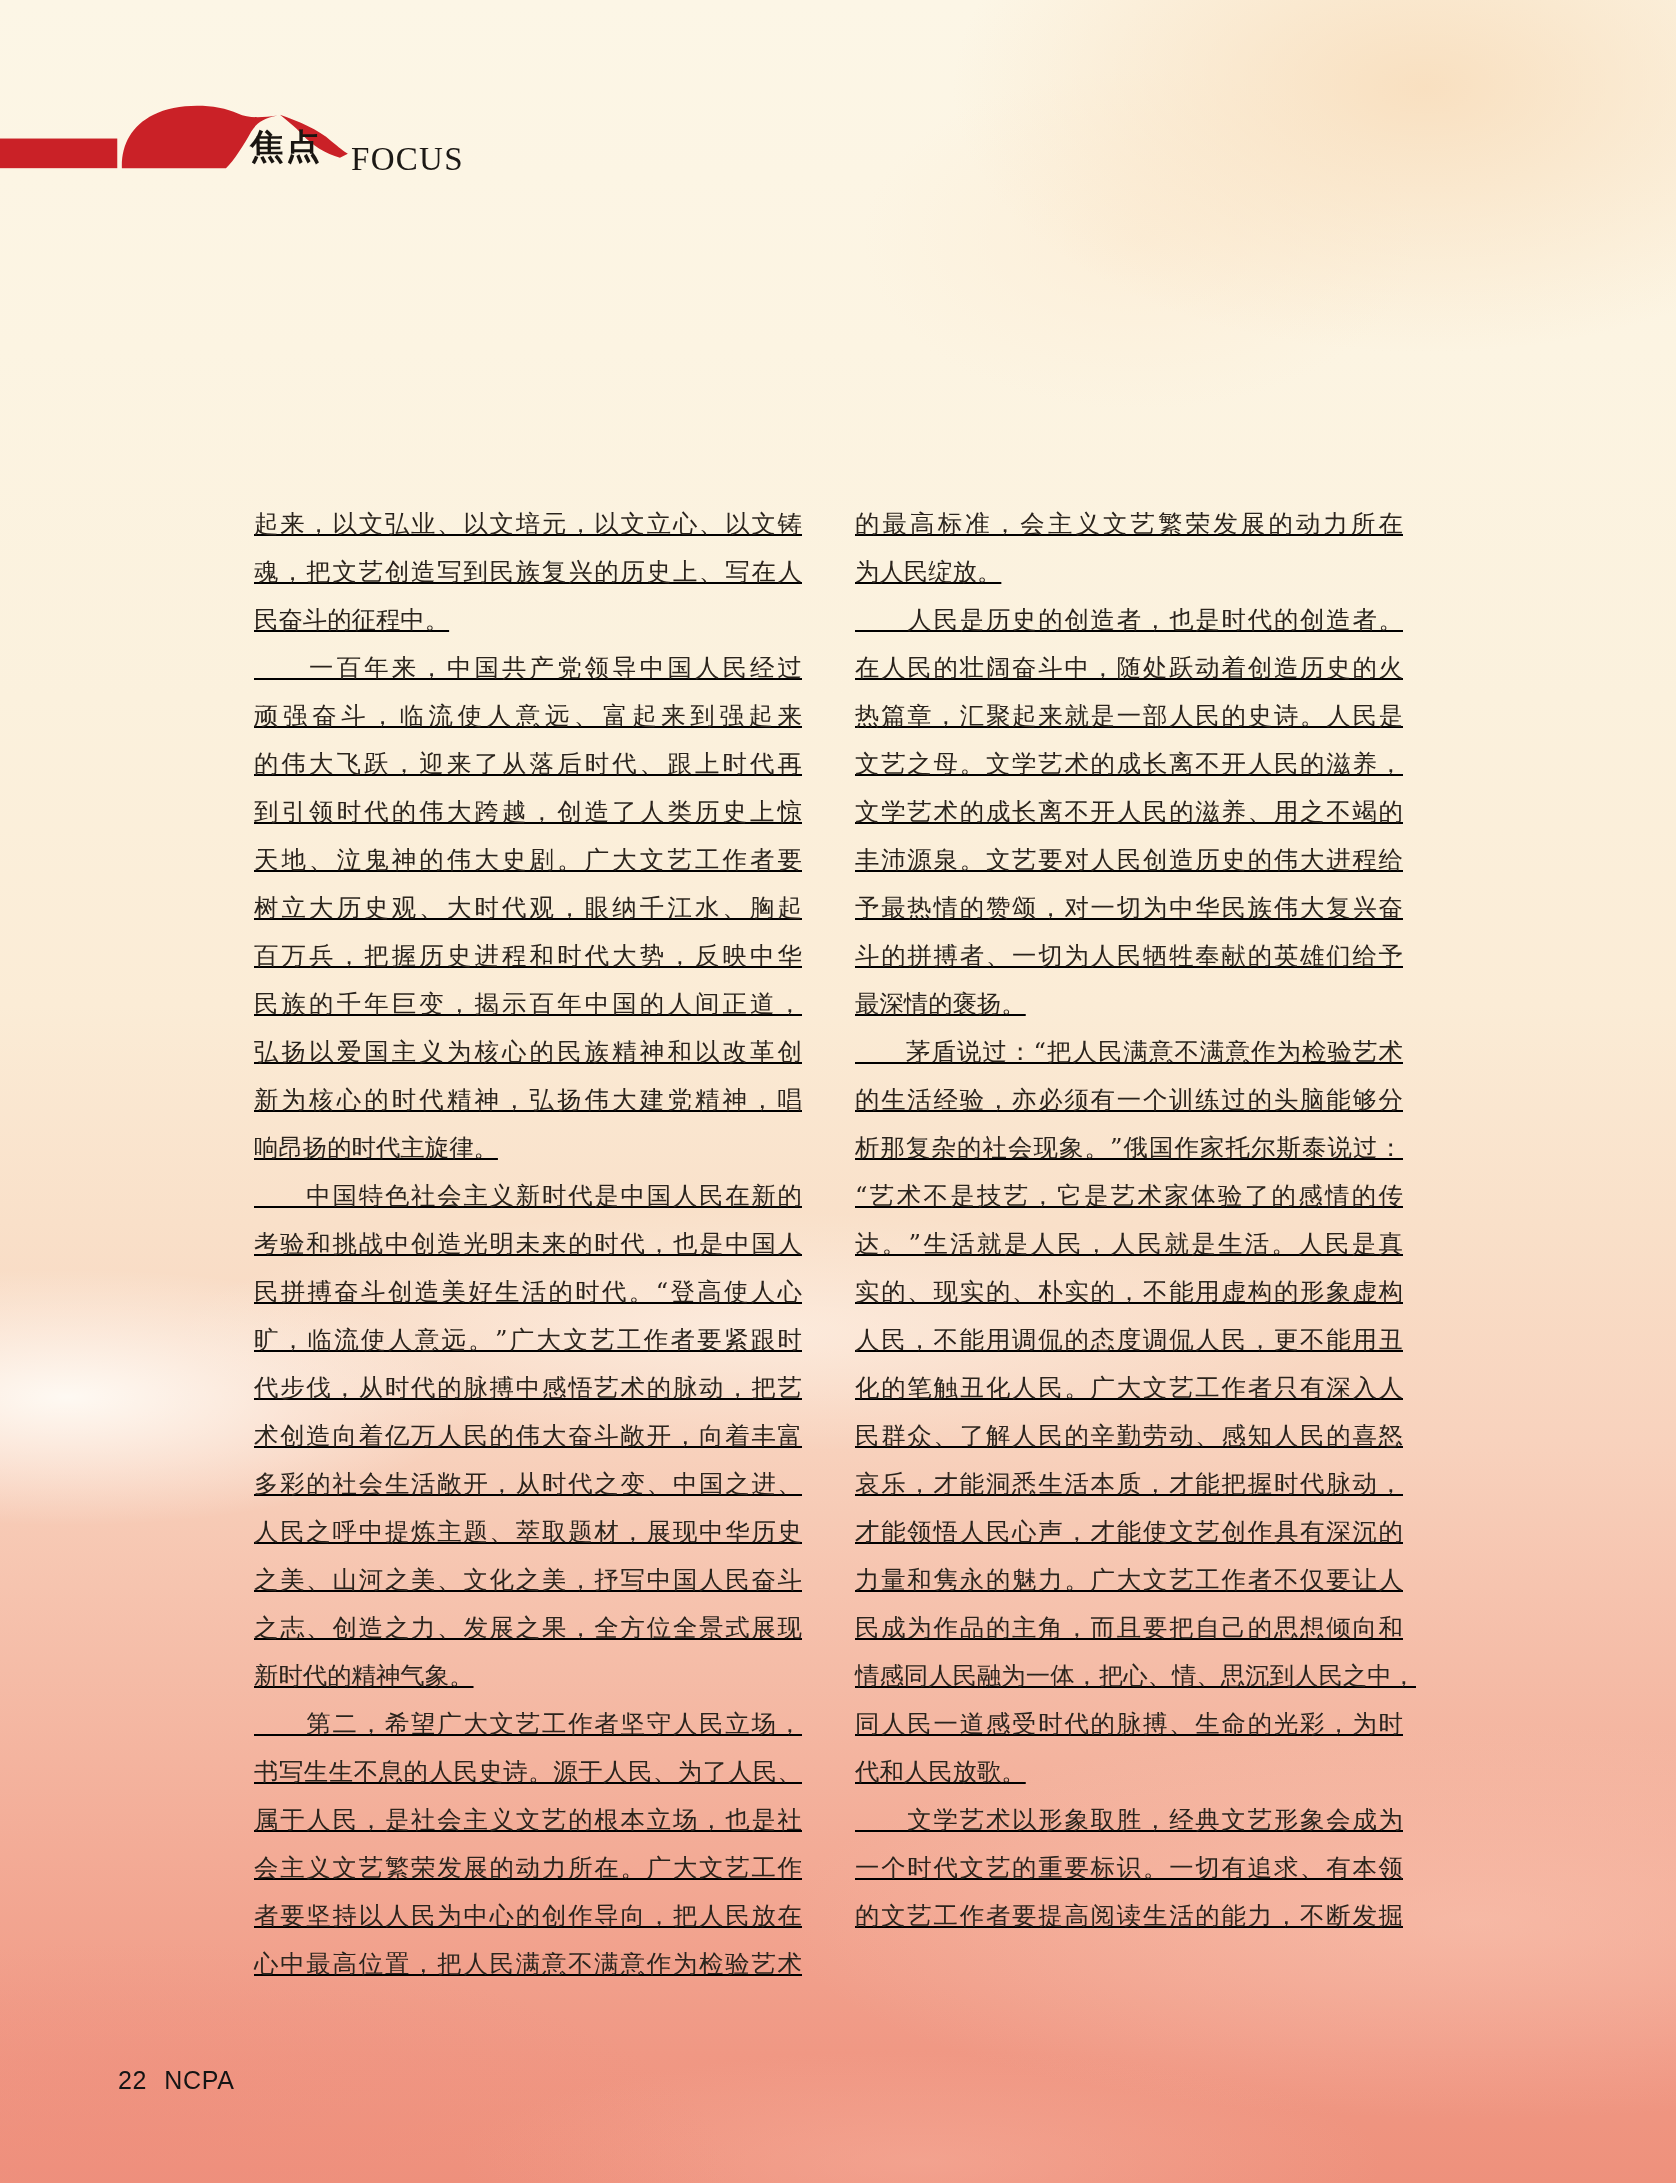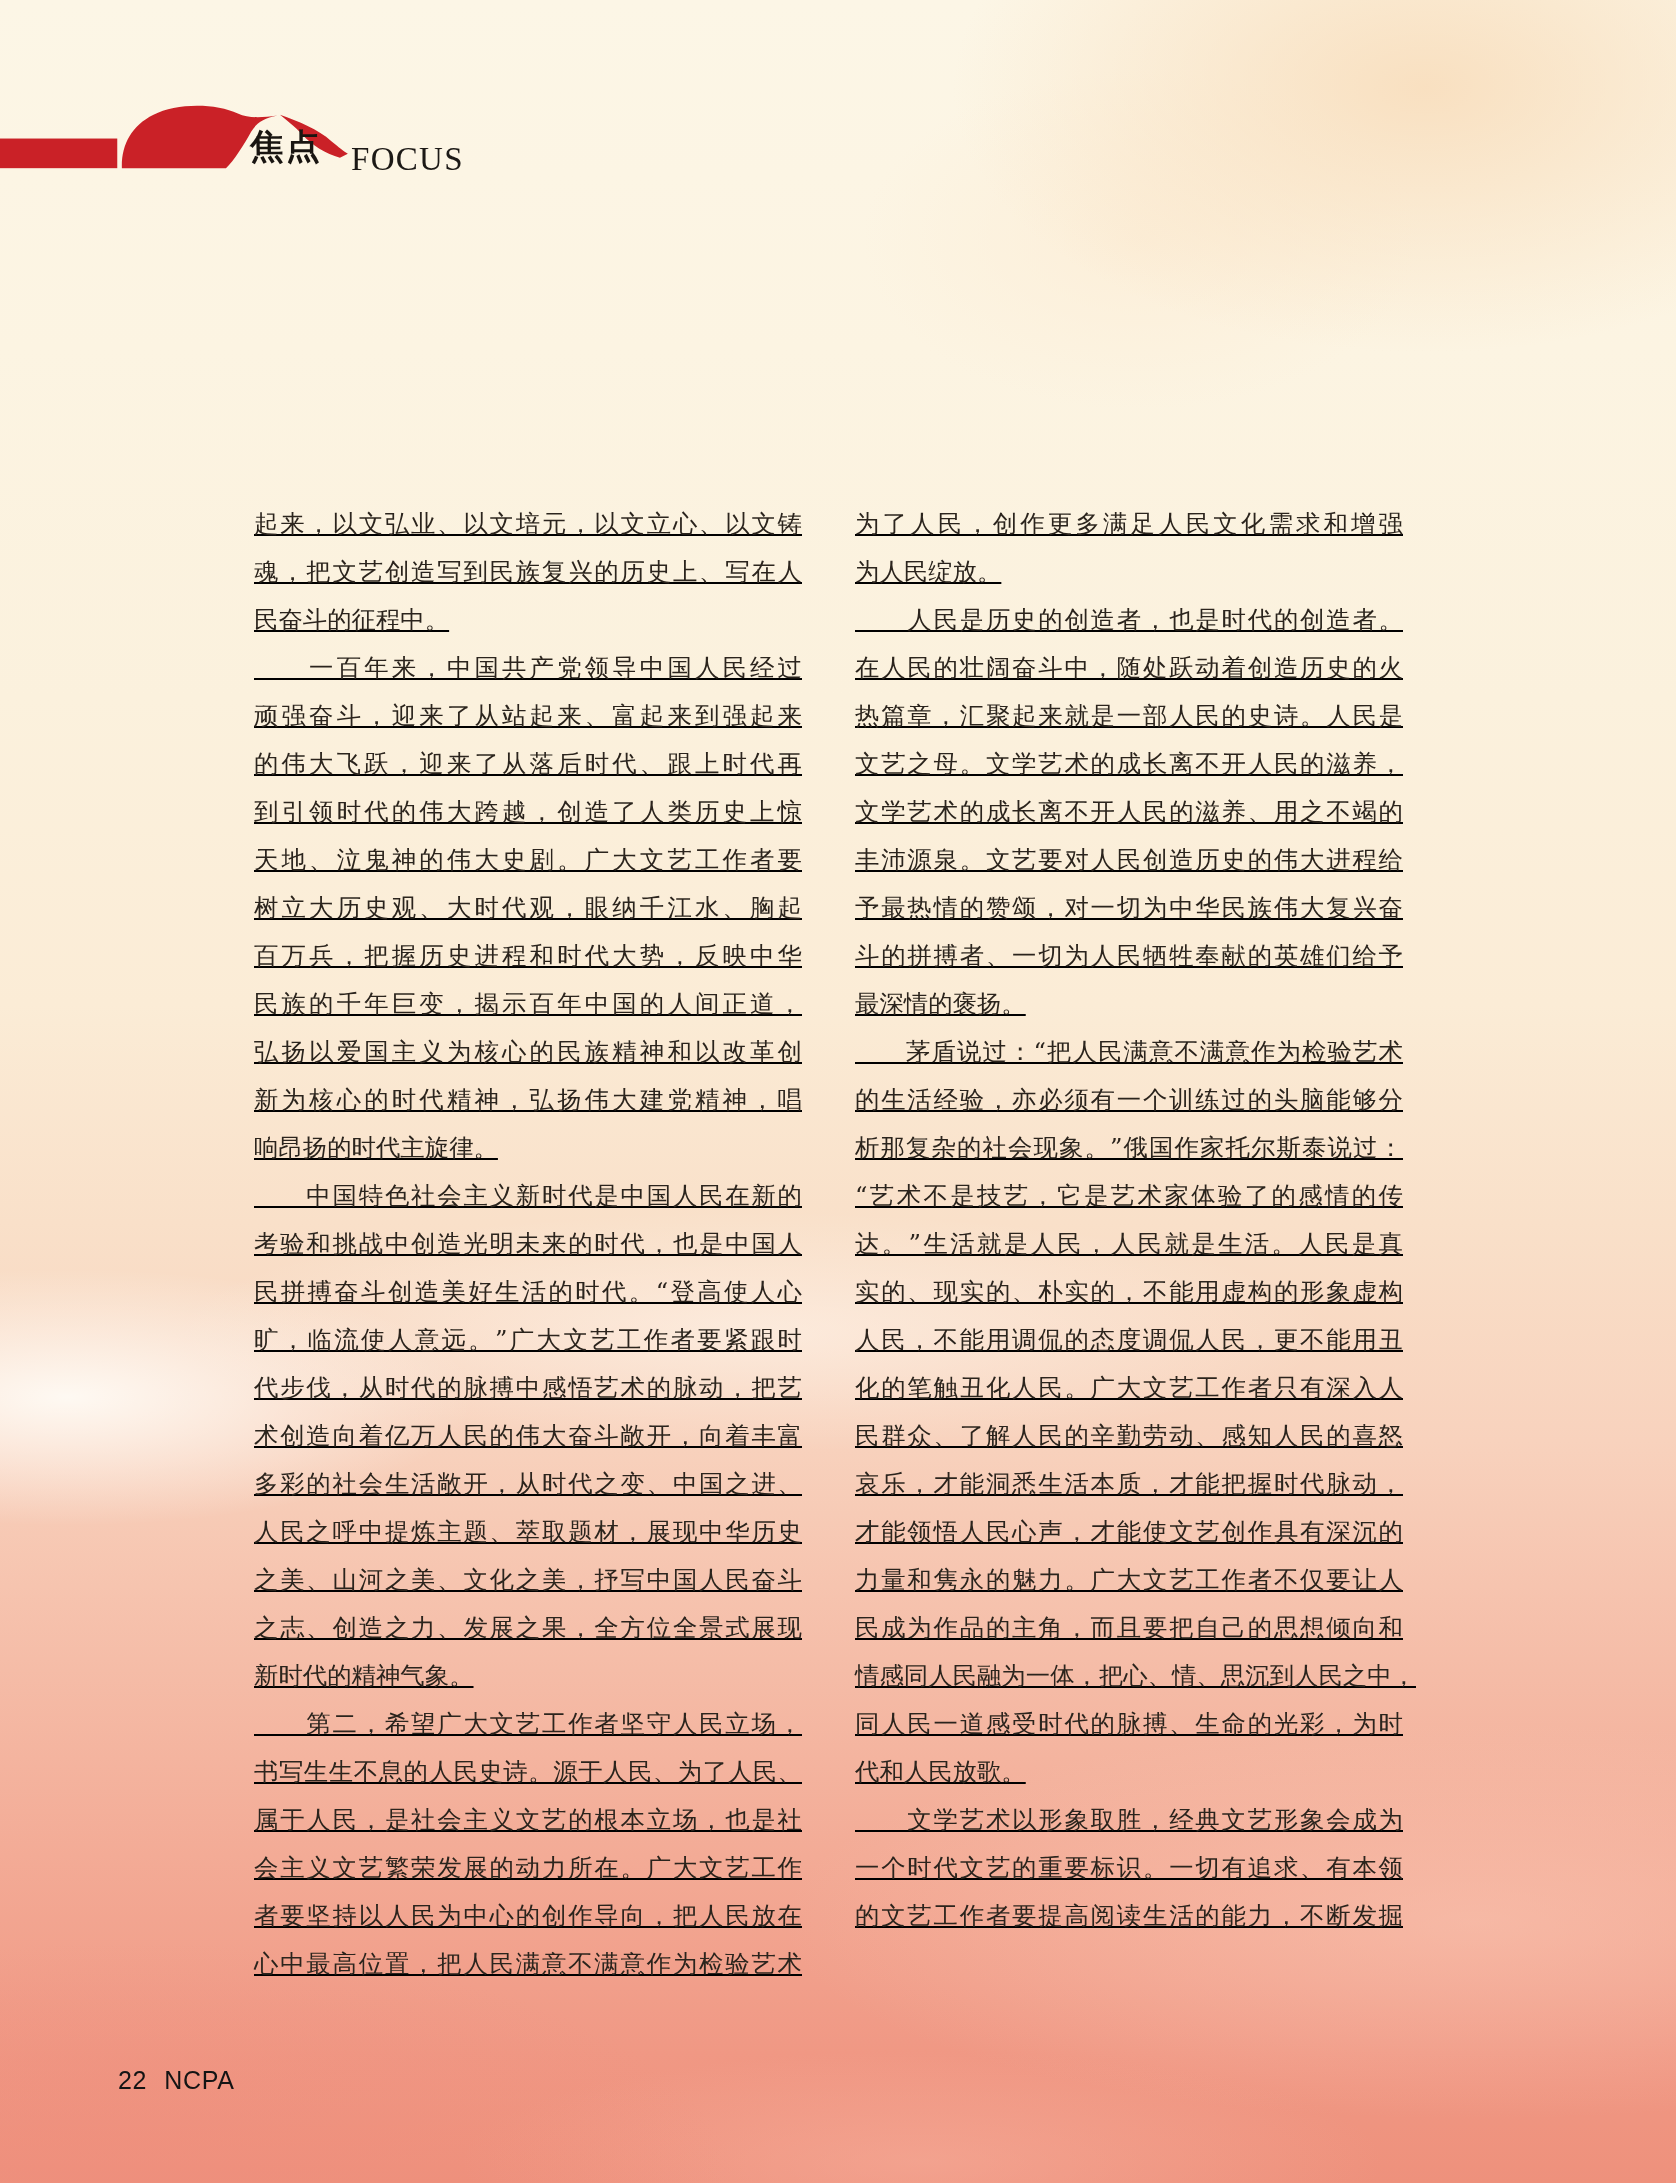--- a/index.html
+++ b/index.html
@@ -86,21 +86,21 @@
   </svg>
   <span class="logo-cn">焦点</span>
   <span class="logo-en">FOCUS</span>
 
   <div class="columns">
     <div class="col">
         <div class="tline">起来，以文弘业、以文培元，以文立心、以文铸</div>
         <div class="tline">魂，把文艺创造写到民族复兴的历史上、写在人</div>
         <div class="tline nj">民奋斗的征程中。</div>
         <div class="tline">　　一百年来，中国共产党领导中国人民经过</div>
-        <div class="tline">顽强奋斗，迎来了从站起来、富起来到强起来</div>
+        <div class="tline">顽强奋斗，临流使人意远、富起来到强起来</div>
         <div class="tline">的伟大飞跃，迎来了从落后时代、跟上时代再</div>
         <div class="tline">到引领时代的伟大跨越，创造了人类历史上惊</div>
         <div class="tline">天地、泣鬼神的伟大史剧。广大文艺工作者要</div>
         <div class="tline">树立大历史观、大时代观，眼纳千江水、胸起</div>
         <div class="tline">百万兵，把握历史进程和时代大势，反映中华</div>
         <div class="tline">民族的千年巨变，揭示百年中国的人间正道，</div>
         <div class="tline">弘扬以爱国主义为核心的民族精神和以改革创</div>
         <div class="tline">新为核心的时代精神，弘扬伟大建党精神，唱</div>
         <div class="tline nj">响昂扬的时代主旋律。</div>
         <div class="tline">　　中国特色社会主义新时代是中国人民在新的</div>
@@ -115,21 +115,21 @@
         <div class="tline">之志、创造之力、发展之果，全方位全景式展现</div>
         <div class="tline nj">新时代的精神气象。</div>
         <div class="tline">　　第二，希望广大文艺工作者坚守人民立场，</div>
         <div class="tline">书写生生不息的人民史诗。源于人民、为了人民、</div>
         <div class="tline">属于人民，是社会主义文艺的根本立场，也是社</div>
         <div class="tline">会主义文艺繁荣发展的动力所在。广大文艺工作</div>
         <div class="tline">者要坚持以人民为中心的创作导向，把人民放在</div>
         <div class="tline">心中最高位置，把人民满意不满意作为检验艺术</div>
       </div>
     <div class="col">
-        <div class="tline">为了人民，创作更多满足人民文化需求和增强</div>
+        <div class="tline">的最高标准，会主义文艺繁荣发展的动力所在</div>
         <div class="tline nj">为人民绽放。</div>
         <div class="tline">　　人民是历史的创造者，也是时代的创造者。</div>
         <div class="tline">在人民的壮阔奋斗中，随处跃动着创造历史的火</div>
         <div class="tline">热篇章，汇聚起来就是一部人民的史诗。人民是</div>
         <div class="tline">文艺之母。文学艺术的成长离不开人民的滋养，</div>
         <div class="tline">文学艺术的成长离不开人民的滋养、用之不竭的</div>
         <div class="tline">丰沛源泉。文艺要对人民创造历史的伟大进程给</div>
         <div class="tline">予最热情的赞颂，对一切为中华民族伟大复兴奋</div>
         <div class="tline">斗的拼搏者、一切为人民牺牲奉献的英雄们给予</div>
         <div class="tline nj">最深情的褒扬。</div>

